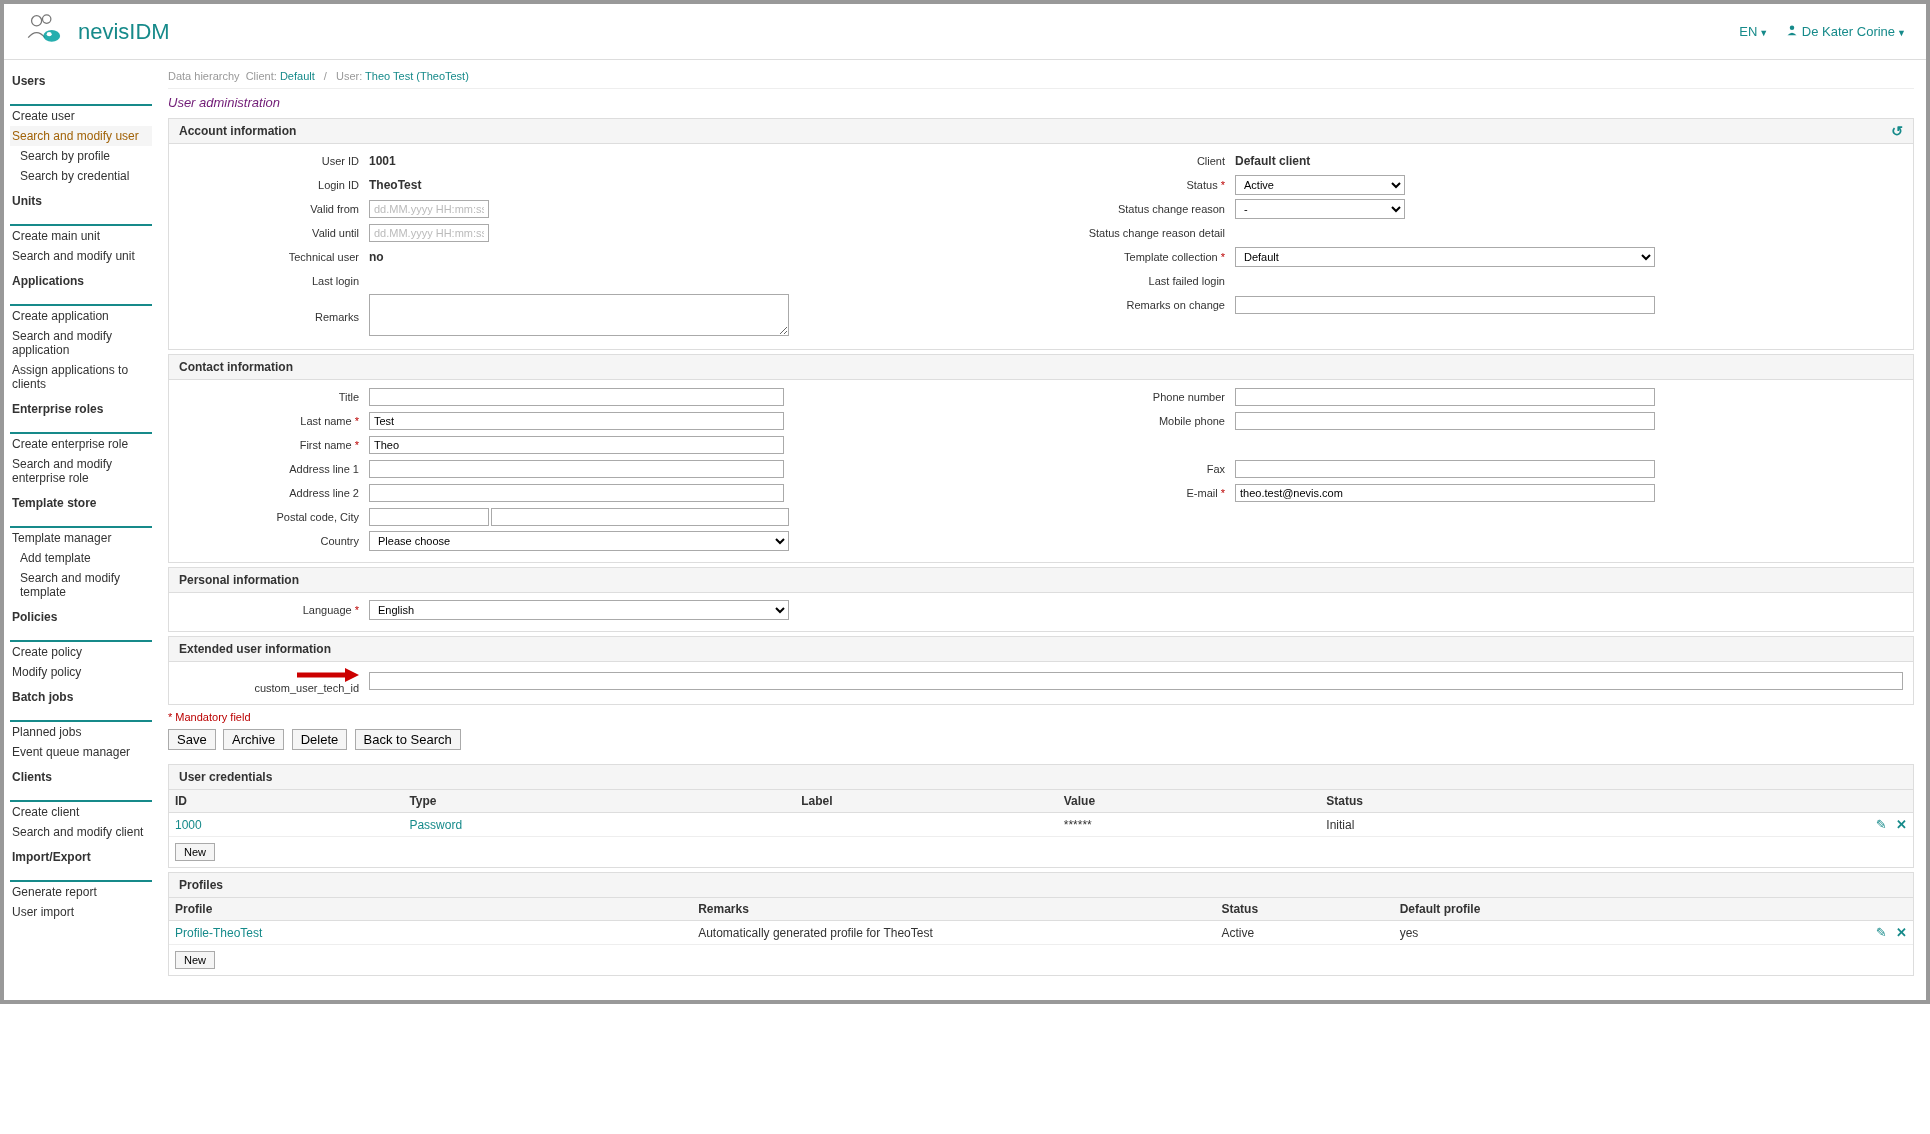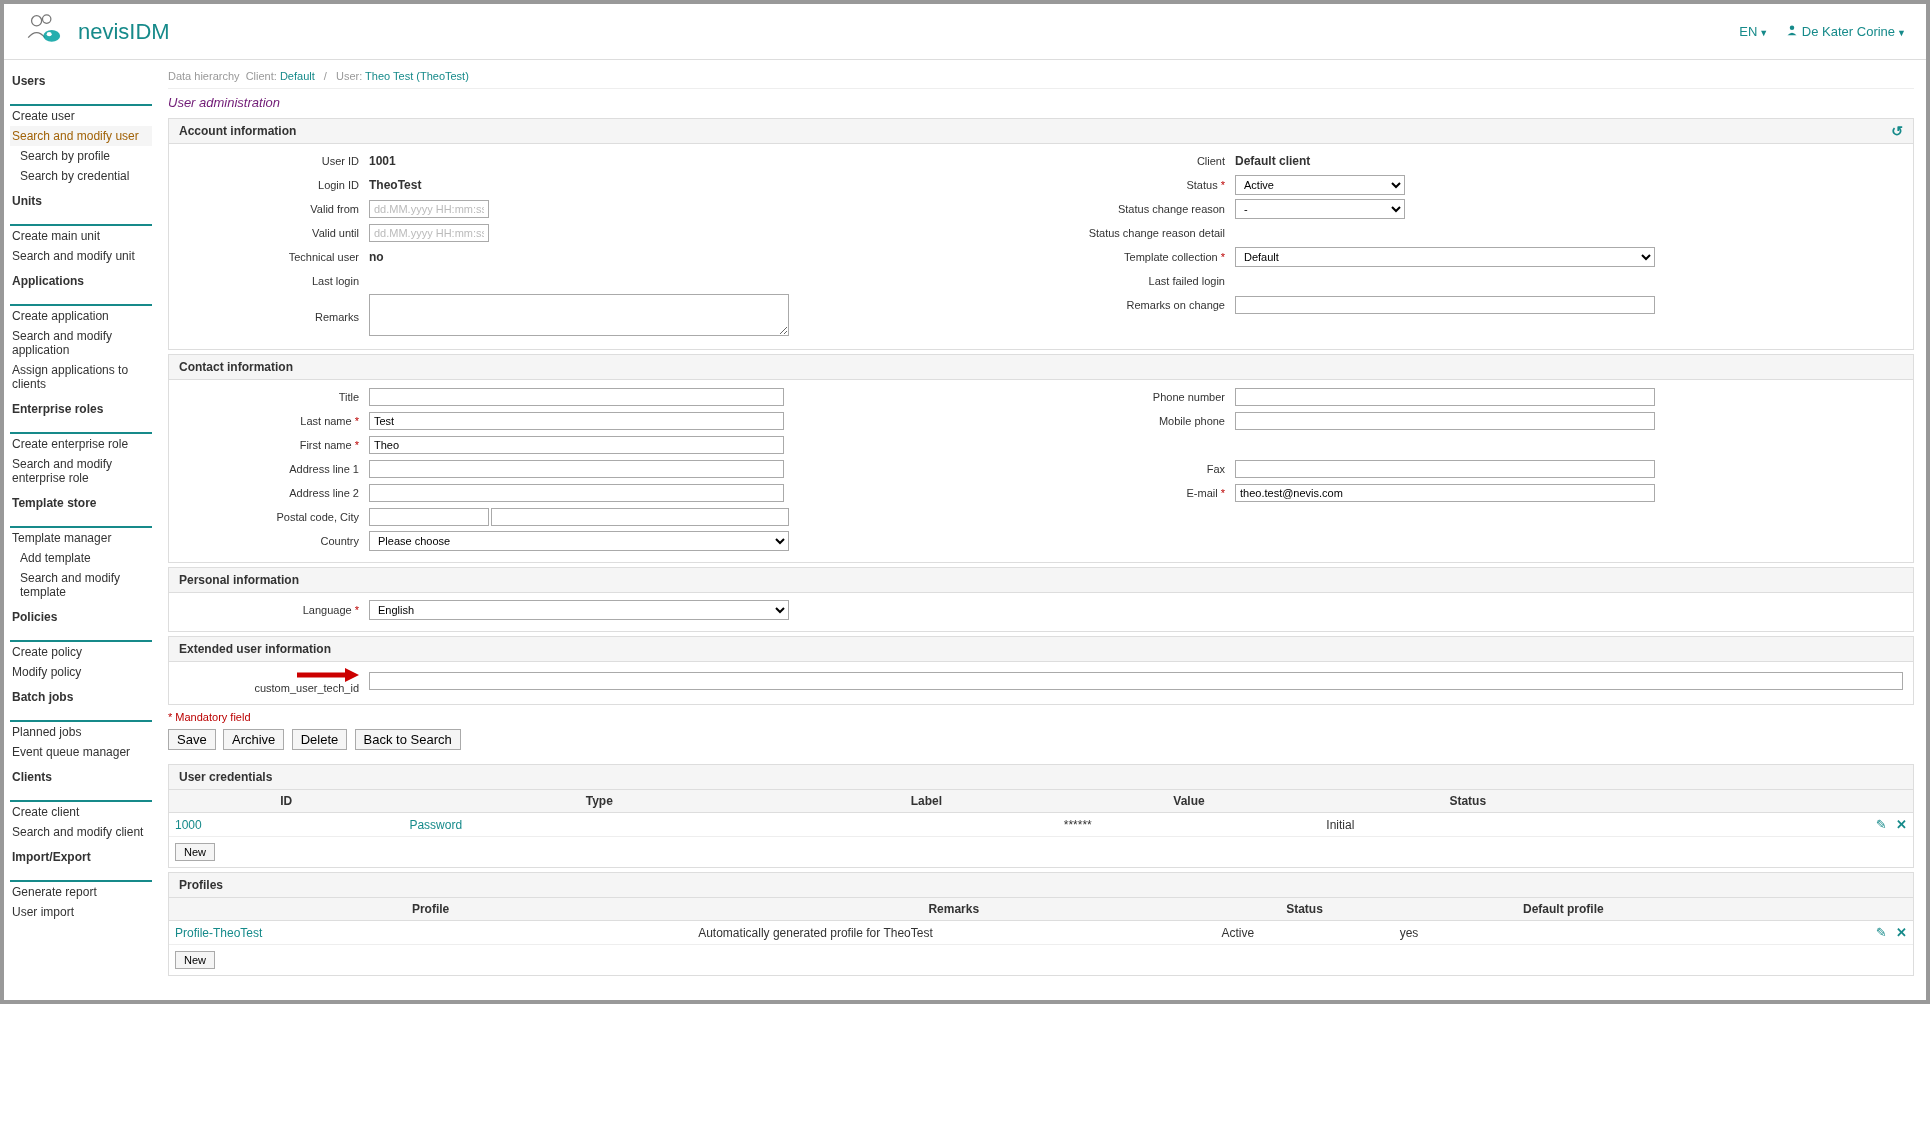--- a/index.html
+++ b/index.html
@@ -37,21 +37,21 @@
 input[type=text].w-date { width: 120px; }
 input[type=text].w-med { width: 415px; }
 input[type=text].w-full { width: 420px; }
 select.w-sel { width: 170px; }
 select.w-full { width: 420px; }
 textarea.w-full { width: 420px; height: 42px; resize: both; }
 .radio-group label { margin-right: 10px; font-size: 11px; font-weight: bold; }
 .mandatory-note { color: #b00; font-size: 11px; margin: 6px 0; }
 .action-buttons button { border: 1px solid #aaa; background: #f5f5f5; padding: 2px 8px; font-size: 13px; margin-right: 4px; cursor: pointer; }
 table.data { width: 100%; border-collapse: collapse; font-size: 12px; }
-table.data th { text-align: center; background: #f5f5f5; padding: 4px 6px; font-weight: bold; border-bottom: 1px solid #ddd; }
+table.data th { text-align: left; background: #f5f5f5; padding: 4px 6px; font-weight: bold; border-bottom: 1px solid #ddd; }
 table.data td { padding: 4px 6px; border-bottom: 1px solid #eee; }
 table.data td a { color: #168a8a; text-decoration: none; }
 .row-actions { text-align: right; white-space: nowrap; }
 .icon-btn { color: #168a8a; cursor: pointer; margin-left: 6px; font-size: 13px; }
 .icon-btn.del { color: #168a8a; font-weight: bold; }
 .arrow-annot { position: relative; display: inline-block; width: 62px; height: 14px; vertical-align: middle; margin-left: 30px; }
 .arrow-annot svg { width: 62px; height: 14px; }
 input::placeholder { color: #bbb; }
 .pc-row input[type=text] { width: 120px; }
 .pc-row input[type=text]:last-child { width: 298px; margin-left: 2px; }

